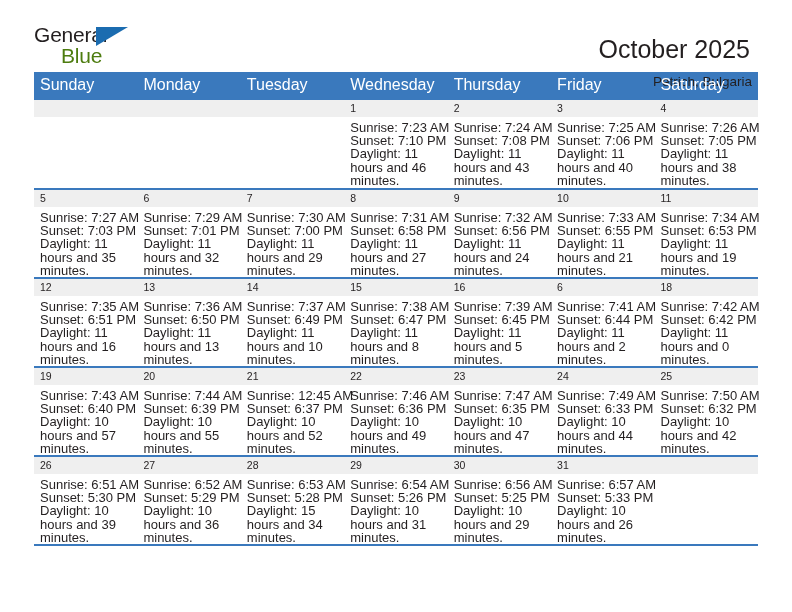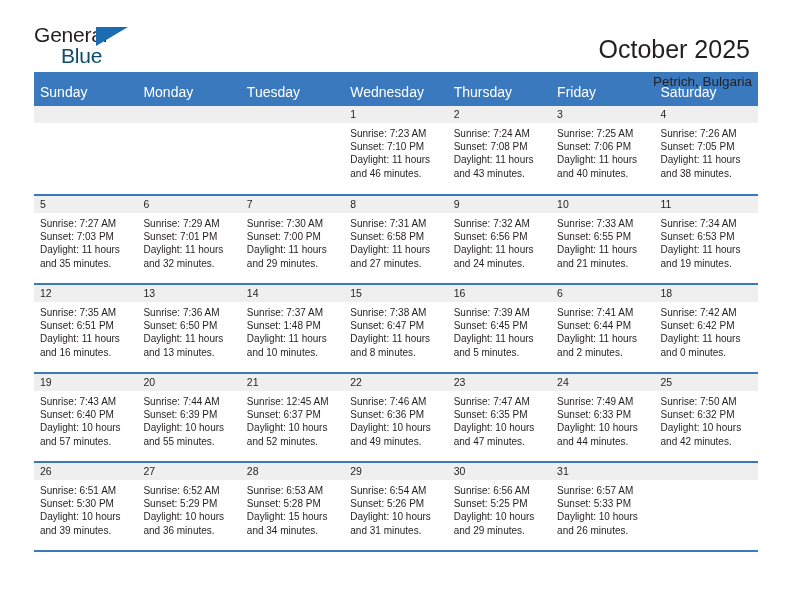--- a/index.html
+++ b/index.html
@@ -56,21 +56,21 @@
     border-left: 32px solid #1b6cb0;
     border-bottom: 19px solid transparent;
   }
   .brand-blue {
     position: absolute;
     left: 27px;
     top: 21px;
     font-size: 21px;
     line-height: 22px;
     letter-spacing: -0.2px;
-    color: #0c4a6e;
+    color: #4d7c0f;
     font-family: "Liberation Sans", sans-serif;
   }
   .titleblock {
     text-align: right;
     padding-top: 2px;
   }
   .cal-title {
     font-size: 25px;
     line-height: 30px;
     color: #231f20;
@@ -86,24 +86,24 @@
 
   
   .calendar {
     width: 724px;
     border-collapse: collapse;
     table-layout: fixed;
   }
   .calendar th {
     background: #3a79bd;
     color: #ffffff;
-    font-size: 14px;
+    font-size: 16px;
     font-weight: normal;
     text-align: left;
-    padding: 12px 0 6px 6px;
+    padding: 4px 0 6px 6px;
     height: 19px;
     box-sizing: border-box;
   }
   .daycell {
     vertical-align: top;
     padding: 0;
     border-bottom: 2px solid #3a79bd;
     height: 89px;
     box-sizing: border-box;
   }
@@ -114,21 +114,21 @@
     background: #efefef;
     height: 17px;
     padding: 2px 0 0 6px;
     box-sizing: border-box;
     font-size: 10.5px;
     line-height: 13px;
     color: #231f20;
   }
   .dayinfo {
     padding: 4px 6px 0 6px;
-    font-size: 10px;
+    font-size: 13px;
     line-height: 13.2px;
     color: #231f20;
   }
   .dayinfo div {
     white-space: nowrap;
   }
   .dayinfo .daylight {
     white-space: normal;
   }
 </style>
@@ -280,21 +280,21 @@
             <div class="dayinfo">
               <div>Sunrise: 7:36 AM</div>
               <div>Sunset: 6:50 PM</div>
               <div class="daylight">Daylight: 11 hours and 13 minutes.</div>
             </div>
           </td>
           <td class="daycell">
             <div class="daynum-band">14</div>
             <div class="dayinfo">
               <div>Sunrise: 7:37 AM</div>
-              <div>Sunset: 1:48 PM</div>
+              <div>Sunset: 6:49 PM</div>
               <div class="daylight">Daylight: 11 hours and 10 minutes.</div>
             </div>
           </td>
           <td class="daycell">
             <div class="daynum-band">15</div>
             <div class="dayinfo">
               <div>Sunrise: 7:38 AM</div>
               <div>Sunset: 6:47 PM</div>
               <div class="daylight">Daylight: 11 hours and 8 minutes.</div>
             </div>

